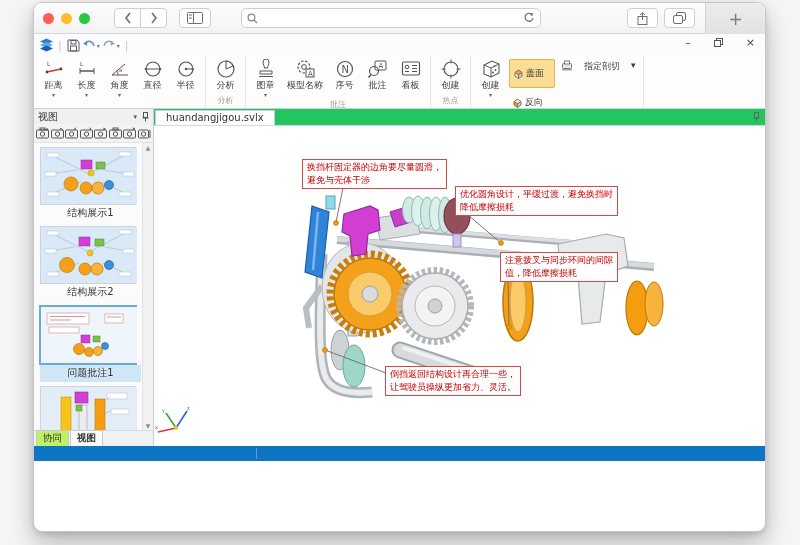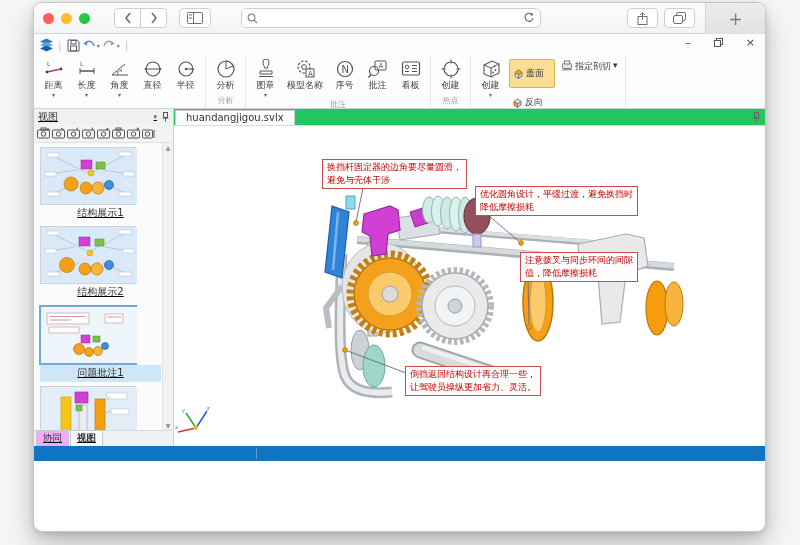--- a/index.html
+++ b/index.html
@@ -53,40 +53,40 @@
   .rtools { flex:1; display:flex; align-items:flex-start; }
   .rtool { width:33px; display:flex; flex-direction:column; align-items:center; padding-top:2px; }
   .rtool.wide { width:46px; }
   .rtool .ticon { height:20px; display:flex; align-items:center; justify-content:center; }
   .rtool .tlabel { font-size:9px; color:#3c3c3c; white-space:nowrap; }
   .rtool .tdrop { font-size:6px; color:#666; height:6px; line-height:5px; }
   .glabel { font-size:8px; color:#9a9a9a; text-align:center; padding:1px 0 2px; }
   .stackcol { display:flex; flex-direction:column; justify-content:flex-start; padding-top:2px; margin-left:2px; }
   .stackbtn { display:flex; align-items:center; gap:2px; font-size:9px; color:#3c3c3c; padding:0 3px; height:29px; border-radius:2px; }
   .stackbtn.hl { background:#fcdd96; border:1px solid #e3b44e; }
-  .sidetool { display:flex; align-items:flex-start; gap:2px; font-size:9px; color:#3c3c3c; padding:3px 4px 0 6px; }
+  .sidetool { display:flex; align-items:flex-start; gap:11px; font-size:9px; color:#3c3c3c; padding:3px 4px 0 6px; }
 
   
   .body-row { display:flex; height:337px; }
-  .sidebar { width:140px; border-right:1px solid #c9ced3; display:flex; flex-direction:column; background:#f4f5f6;text-decoration:underline; }
+  .sidebar { width:120px; border-right:1px solid #c9ced3; display:flex; flex-direction:column; background:#f4f5f6; }
   .panel-head { height:15px; display:flex; align-items:center; font-size:10px; color:#333; padding:0 4px; background:#eef0f2; }
   .panel-head .spacer { flex:1; }
   .panel-head .ph-ic { color:#555; font-size:7px; margin-left:5px; }
   .cam-row { height:19px; display:flex; align-items:center; gap:1px; padding:0 2px; background:#f2f3f5; border-bottom:1px solid #dfe2e5; }
   .cam-btn { width:14px; height:15px; display:flex; align-items:center; justify-content:center; }
   .view-list { flex:1; background:#fbfbfc; overflow:hidden; position:relative; padding:4px 12px 0 6px; }
   .vscroll { position:absolute; right:0; top:0; bottom:0; width:11px; background:#f1f1f2; border-left:1px solid #e2e2e4; display:flex; flex-direction:column; align-items:center; justify-content:space-between; padding:1px 0; }
   .vscroll .arr { font-size:6px; color:#8a8a8a; }
   .view-item { margin-bottom:4px; }
   .thumb { width:96px; height:58px; border:1px solid #cdd3d8; background:#dcebf8; }
   .view-item .vlabel { font-size:10px; color:#333; text-align:center; padding:1px 0 2px; }
   .view-item.selected .thumb { border:2px solid #6fa8dc; width:98px; height:60px; margin-left:-1px; }
   .view-item.selected .vlabel { background:#cfe6f7; }
   .side-tabs { height:16px; display:flex; align-items:flex-end; background:#f0f1f3; border-top:1px solid #d7dadd; padding-left:2px; }
-  .stab { font-size:9.5px; color:#333; border:1px solid #c6cacf; border-bottom:0; background:#f0abfc; padding:1px 6px; margin-right:1px; }
+  .stab { font-size:9.5px; color:#333; border:1px solid #c6cacf; border-bottom:0; background:#bef264; padding:1px 6px; margin-right:1px; }
   .stab.active { background:#fbfbfc; font-weight:bold; }
 
   .main { flex:1; display:flex; flex-direction:column; }
   .doc-tabbar { height:17px; background:#22c55e; border-bottom:1px solid #d7dadd; display:flex; align-items:flex-end; position:relative; }
   .doc-tab { font-size:10px; color:#333; background:#fdfdfe; border:1px solid #c8ced4; border-bottom:0; padding:1px 10px 2px; margin-left:1px; }
   .tabbar-pin { position:absolute; right:5px; top:3px; color:#666; }
   .canvas { flex:1; background:#fff; position:relative; overflow:hidden; }
   .canvas svg.scene { position:absolute; left:0; top:0; }
   .anno { position:absolute; border:1px solid #cf4a4a; background:#fffdfd; color:#c00000; font-size:9px; line-height:1.45; padding:1px 4px; white-space:nowrap; }
 

